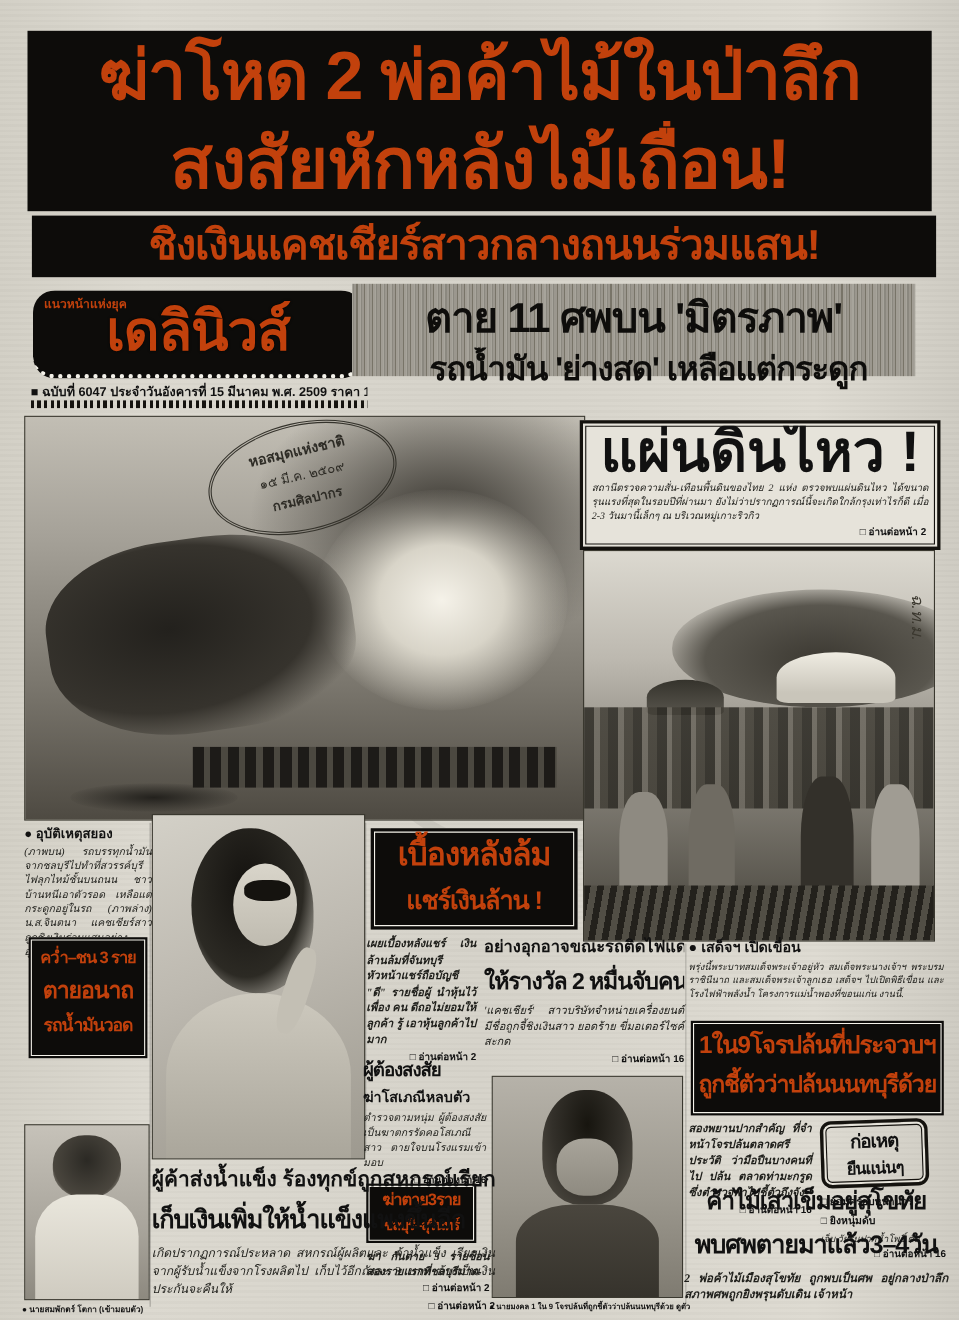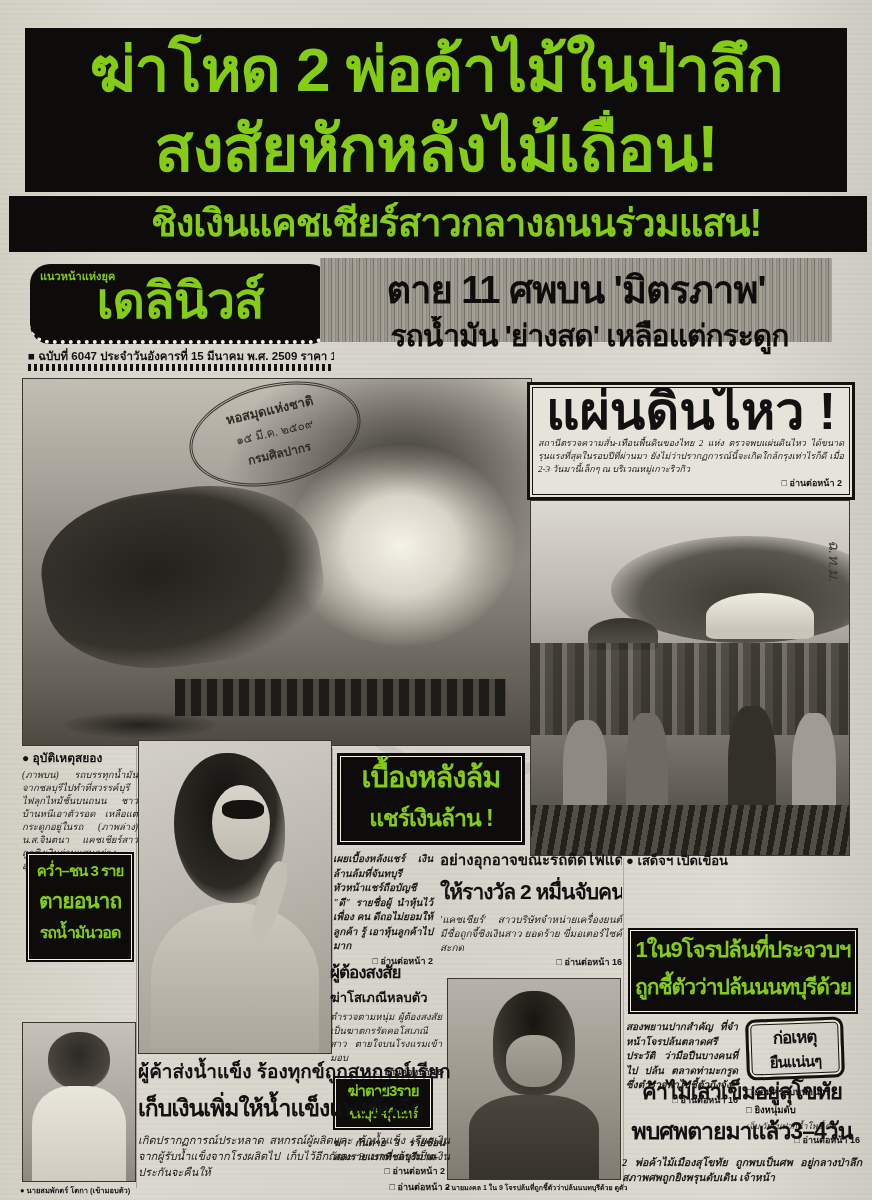--- a/index.html
+++ b/index.html
@@ -2,40 +2,40 @@
 <html><head>
 <meta charset="utf-8">
 <style>
   html,body{margin:0;padding:0;background:#555;}
   .page{position:relative;width:872px;height:1200px;margin:0 auto;overflow:hidden;
     background:#d8d5cc;
     background-image:repeating-linear-gradient(0deg,rgba(0,0,0,.02) 0 2px,transparent 2px 5px),
       linear-gradient(90deg,#d3d0c6 0%,#dcd9d0 15%,#d6d3ca 50%,#dedbd2 85%,#cfccc3 100%);
     font-family:"Liberation Sans","DejaVu Sans",sans-serif;color:#111;}
   .abs{position:absolute;}
-  .bb{background:#0d0c0a;color:#84cc16;}
+  .bb{background:#0d0c0a;color:#c2410c;}
   .center{text-align:center;}
   .nowrap{white-space:nowrap;overflow:hidden;}
   .hl{font-weight:bold;letter-spacing:-1px;}
   .body-txt{font-family:"Liberation Serif","DejaVu Serif",serif;font-style:italic;color:#20201c;}
   .cont{text-align:right;font-style:normal;font-weight:bold;font-size:9px;}
   .photo{border:1px solid #3a382f;overflow:hidden;}
   .rule-stripe{background:repeating-linear-gradient(90deg,#15130f 0 3px,transparent 3px 6px);}
   .grain{background:repeating-linear-gradient(90deg,#a7a49b 0 1px,#8b887f 1px 2px,#9b978e 2px 4px,#787468 4px 5px,#a19d94 5px 7px);}
 </style>
 </head>
 <body>
 
 <div class="page">
 
   <div class="abs bb" style="left:25px;top:28px;width:822px;height:164px;">
     <div class="hl center nowrap" style="font-size:62px;line-height:80px;margin-top:2px;">ฆ่าโหด 2 พ่อค้าไม้ในป่าลึก</div>
     <div class="hl center nowrap" style="font-size:64px;line-height:78px;">สงสัยหักหลังไม้เถื่อน!</div>
   </div>
-  <div class="abs bb" style="left:9px;top:196px;width:822px;height:56px;padding-left:36px;">
+  <div class="abs bb" style="left:29px;top:196px;width:822px;height:56px;">
     <div class="hl center nowrap" style="font-size:38px;line-height:54px;">ชิงเงินแคชเชียร์สาวกลางถนนร่วมแสน!</div>
   </div>
 
   <div class="abs bb" style="left:30px;top:264px;width:300px;height:76px;border-radius:20px;border-bottom:4px dotted #f3f1e9;">
     <div style="position:absolute;left:10px;top:3px;font-size:11px;font-weight:bold;">แนวหน้าแห่งยุค</div>
     <div class="hl center" style="font-size:50px;line-height:74px;text-shadow:0 0 2px #000;">เดลินิวส์</div>
   </div>
   <div class="abs nowrap" style="left:28px;top:347px;width:306px;font-size:11.5px;font-weight:bold;">■ ฉบับที่ 6047   ประจำวันอังคารที่ 15 มีนาคม พ.ศ. 2509   ราคา 1 บาท ■</div>
   <div class="abs rule-stripe" style="left:28px;top:364px;width:306px;height:7px;"></div>
 
@@ -143,20 +143,21 @@
 
   <div class="abs photo" style="left:447px;top:978px;width:172px;height:200px;background:linear-gradient(180deg,#b6b2a9 0%,#9b978d 55%,#7f7b71 100%);">
     <div class="abs" style="left:26%;top:6%;width:48%;height:52%;border-radius:46% 46% 40% 40%;background:radial-gradient(ellipse at 50% 30%,#17150f 0%,#33302a 55%,#4b473f 85%);"></div>
     <div class="abs" style="left:34%;top:28%;width:32%;height:26%;border-radius:45%;background:linear-gradient(180deg,#a8a49a 0%,#8e8a80 100%);"></div>
     <div class="abs" style="left:12%;top:58%;width:76%;height:42%;border-radius:40% 40% 0 0;background:linear-gradient(180deg,#4a463e 0%,#36332c 100%);"></div>
   </div>
   <div class="abs nowrap" style="left:445px;top:1182px;width:250px;font-size:7px;font-weight:bold;">● นายมงคล 1 ใน 9 โจรปล้นที่ถูกชี้ตัวว่าปล้นนนทบุรีด้วย ดูตัว</div>
 
   <div class="abs" style="left:626px;top:850px;width:232px;">
     <div style="font-size:13px;font-weight:bold;">● เสด็จฯ เปิดเขื่อน</div>
+    <div class="body-txt" style="font-size:8.5px;line-height:12px;text-align:justify;margin-top:2px;">พรุ่งนี้พระบาทสมเด็จพระเจ้าอยู่หัว สมเด็จพระนางเจ้าฯ พระบรมราชินีนาถ และสมเด็จพระเจ้าลูกเธอ เสด็จฯ ไปเปิดพิธีเขื่อน และโรงไฟฟ้าพลังน้ำ โครงการแม่น้ำพองที่ขอนแก่น งานนี้.</div>
   </div>
 
   <div class="abs bb" style="left:628px;top:928px;width:230px;height:86px;box-shadow:inset 0 0 0 2px #0d0c0a, inset 0 0 0 3px #f3f1e9;">
     <div class="hl center nowrap" style="font-size:22px;line-height:40px;margin-top:2px;">1ใน9โจรปล้นที่ประจวบฯ</div>
     <div class="hl center nowrap" style="font-size:21px;line-height:34px;">ถูกชี้ตัวว่าปล้นนนทบุรีด้วย</div>
   </div>
 
   <div class="abs" style="left:626px;top:1020px;width:112px;">
     <div class="body-txt" style="font-size:10px;line-height:14.5px;text-align:justify;font-weight:bold;">สองพยานปากสำคัญ ที่จำหน้าโจรปล้นตลาดศรีประวัติ ว่ามือปืนบางคนที่ ไป ปล้น ตลาดท่ามะกรูด ซึ่งตำรวจพาไปชี้ตัวถึงจัง–</div>
     <div class="cont">□ อ่านต่อหน้า 16</div>

